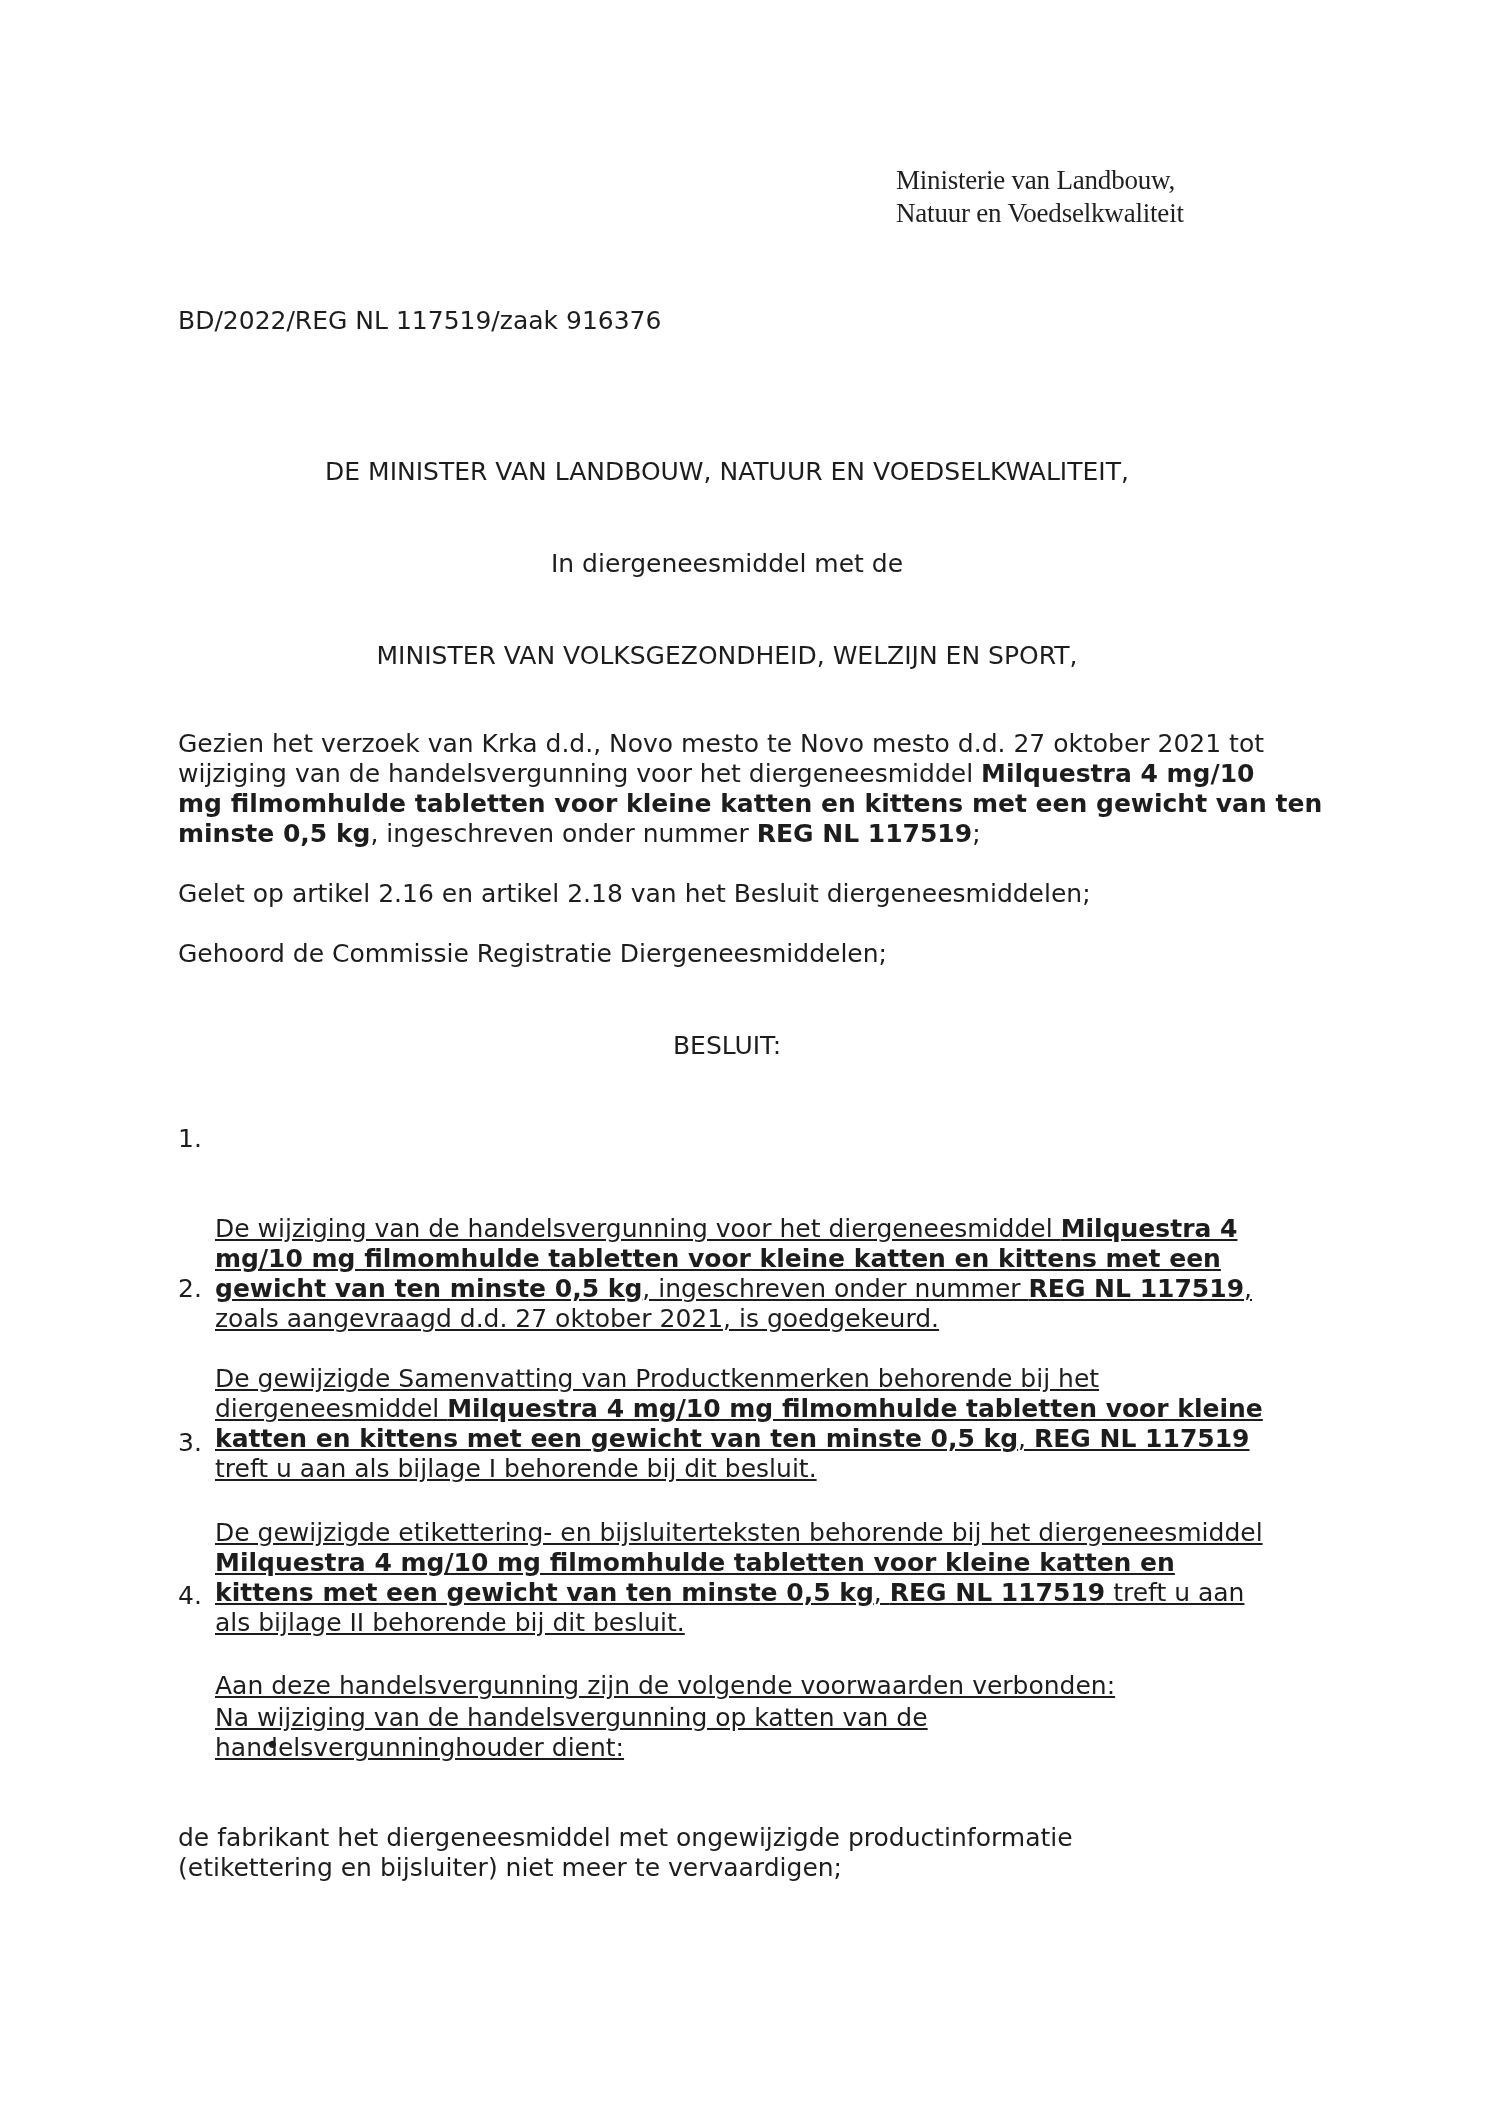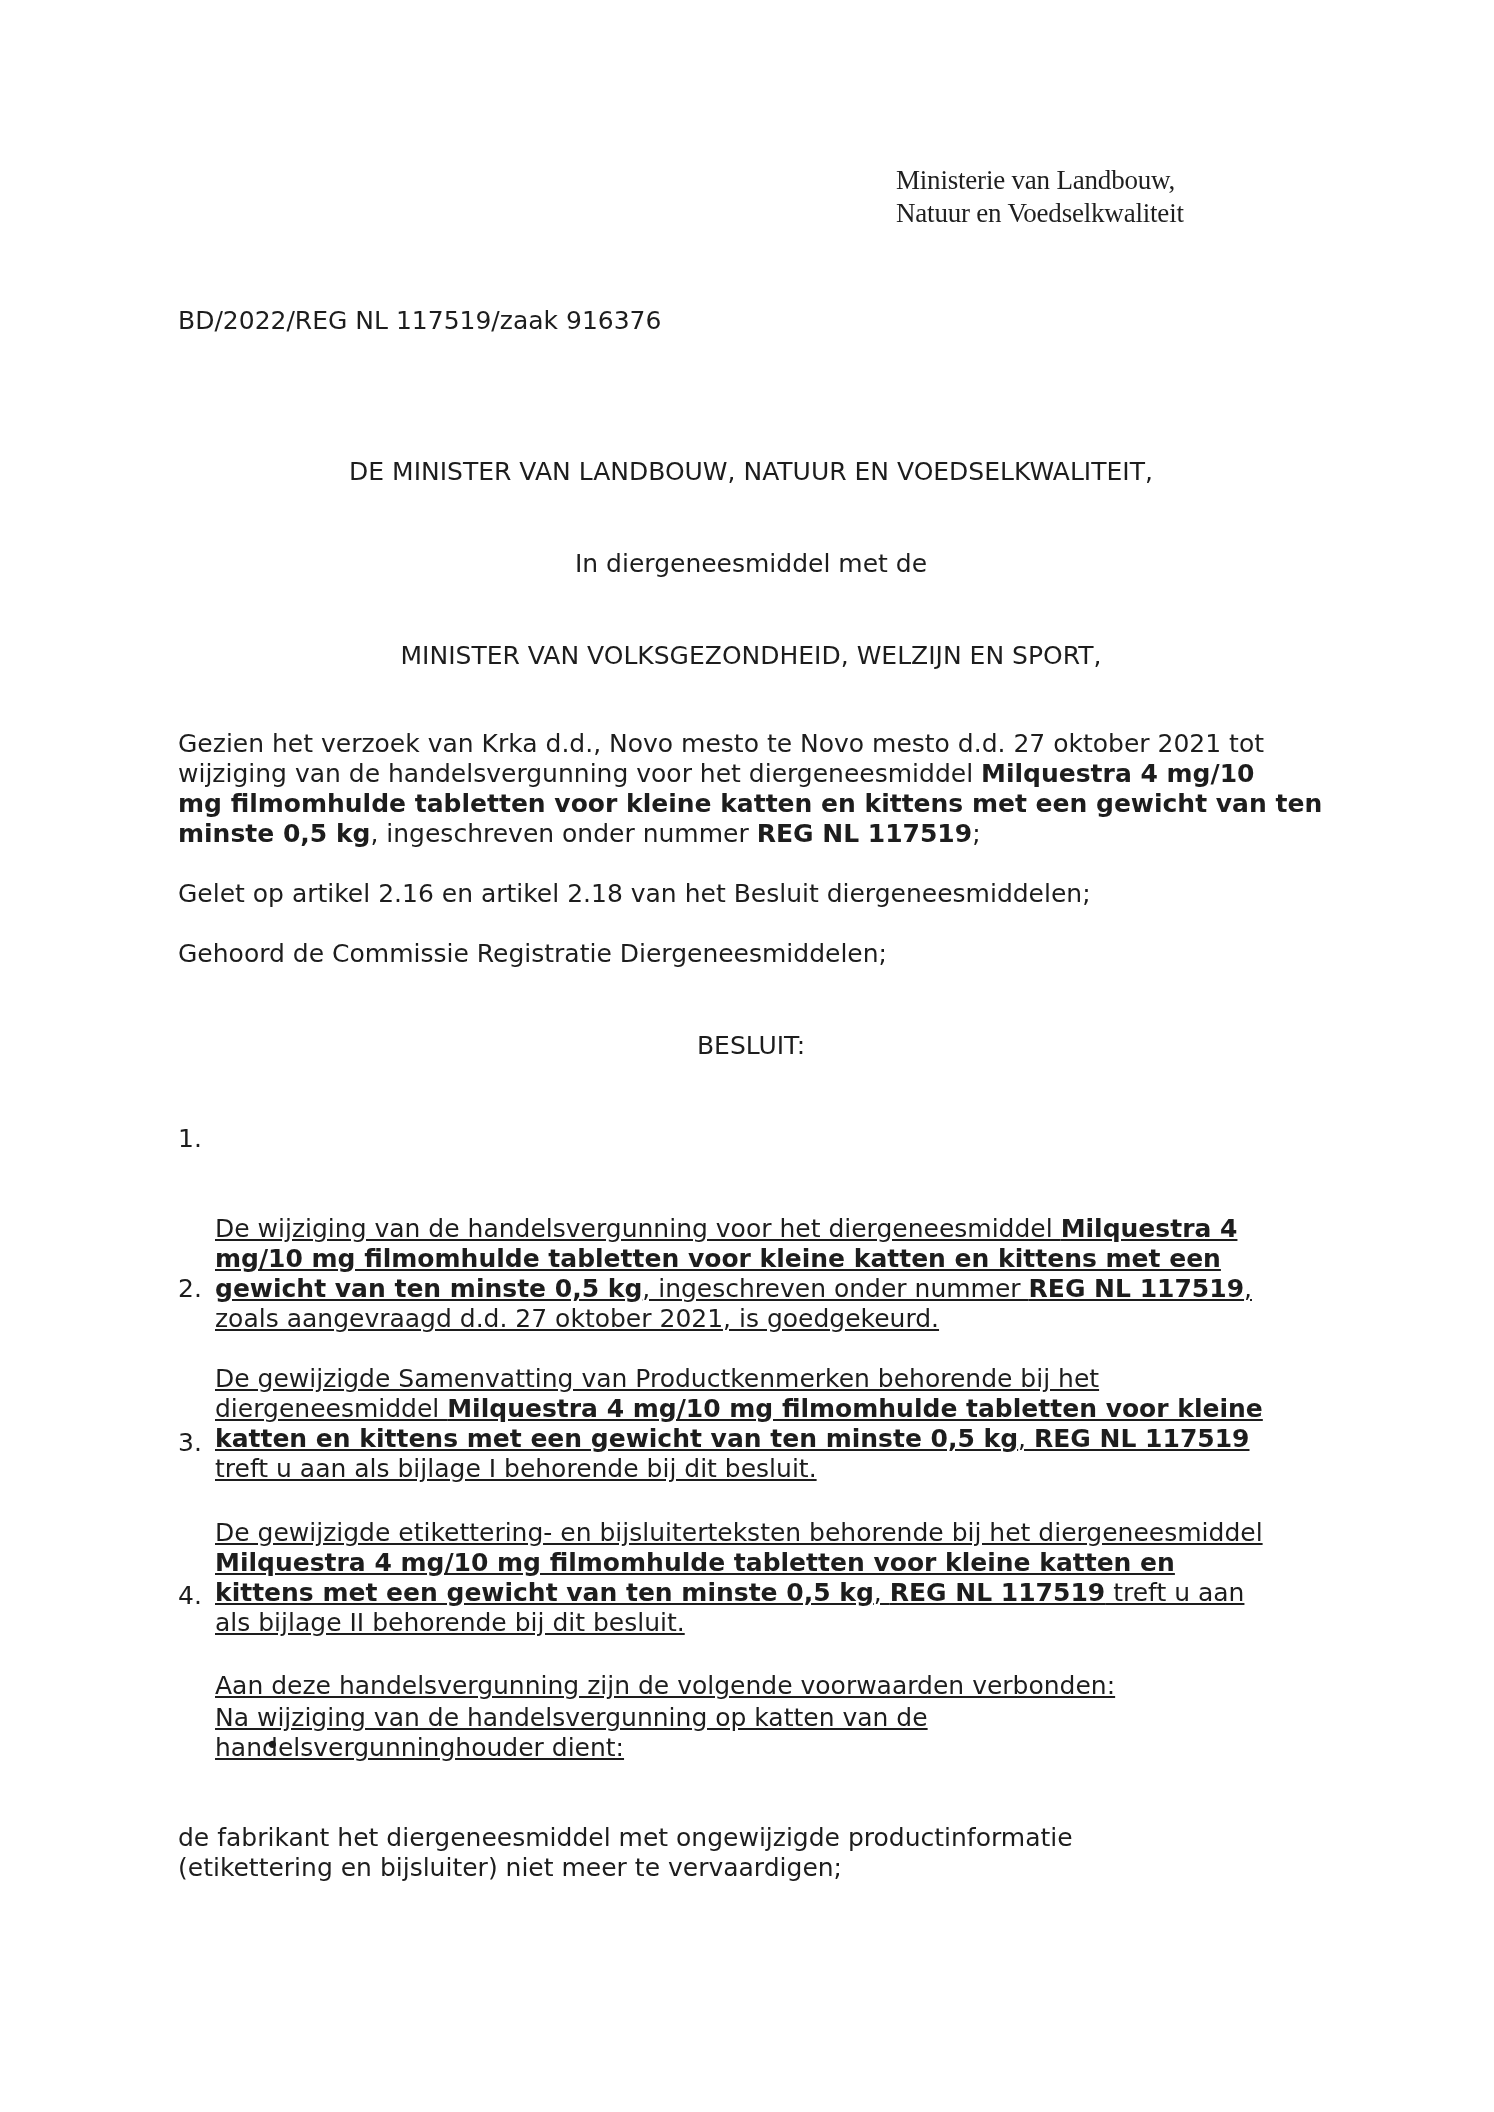--- a/index.html
+++ b/index.html
@@ -26,21 +26,20 @@
     left:896px;top:164px;
     font-family:"Liberation Serif","DejaVu Serif",serif;
     font-size:27px;line-height:33px;
     color:#1f1f1f;
     letter-spacing:-0.2px;
   }
   .ref{left:178px;top:306px;}
   .center-line{
     left:0;width:1454px;
     text-align:center;
-    padding-left:24px;
   }
   .para{left:178px;right:28px;}
   .list-item{left:178px;right:40px;}
   .list-item .marker{position:absolute;left:0;top:0;}
   .list-item .content{margin-left:37px;text-decoration:underline;}
   .bullet-row{left:178px;right:40px;}
   .bullet-row .bullet-glyph{position:absolute;left:87px;top:-2px;}
   .bullet-row .content{}
 </style>
 </head>

